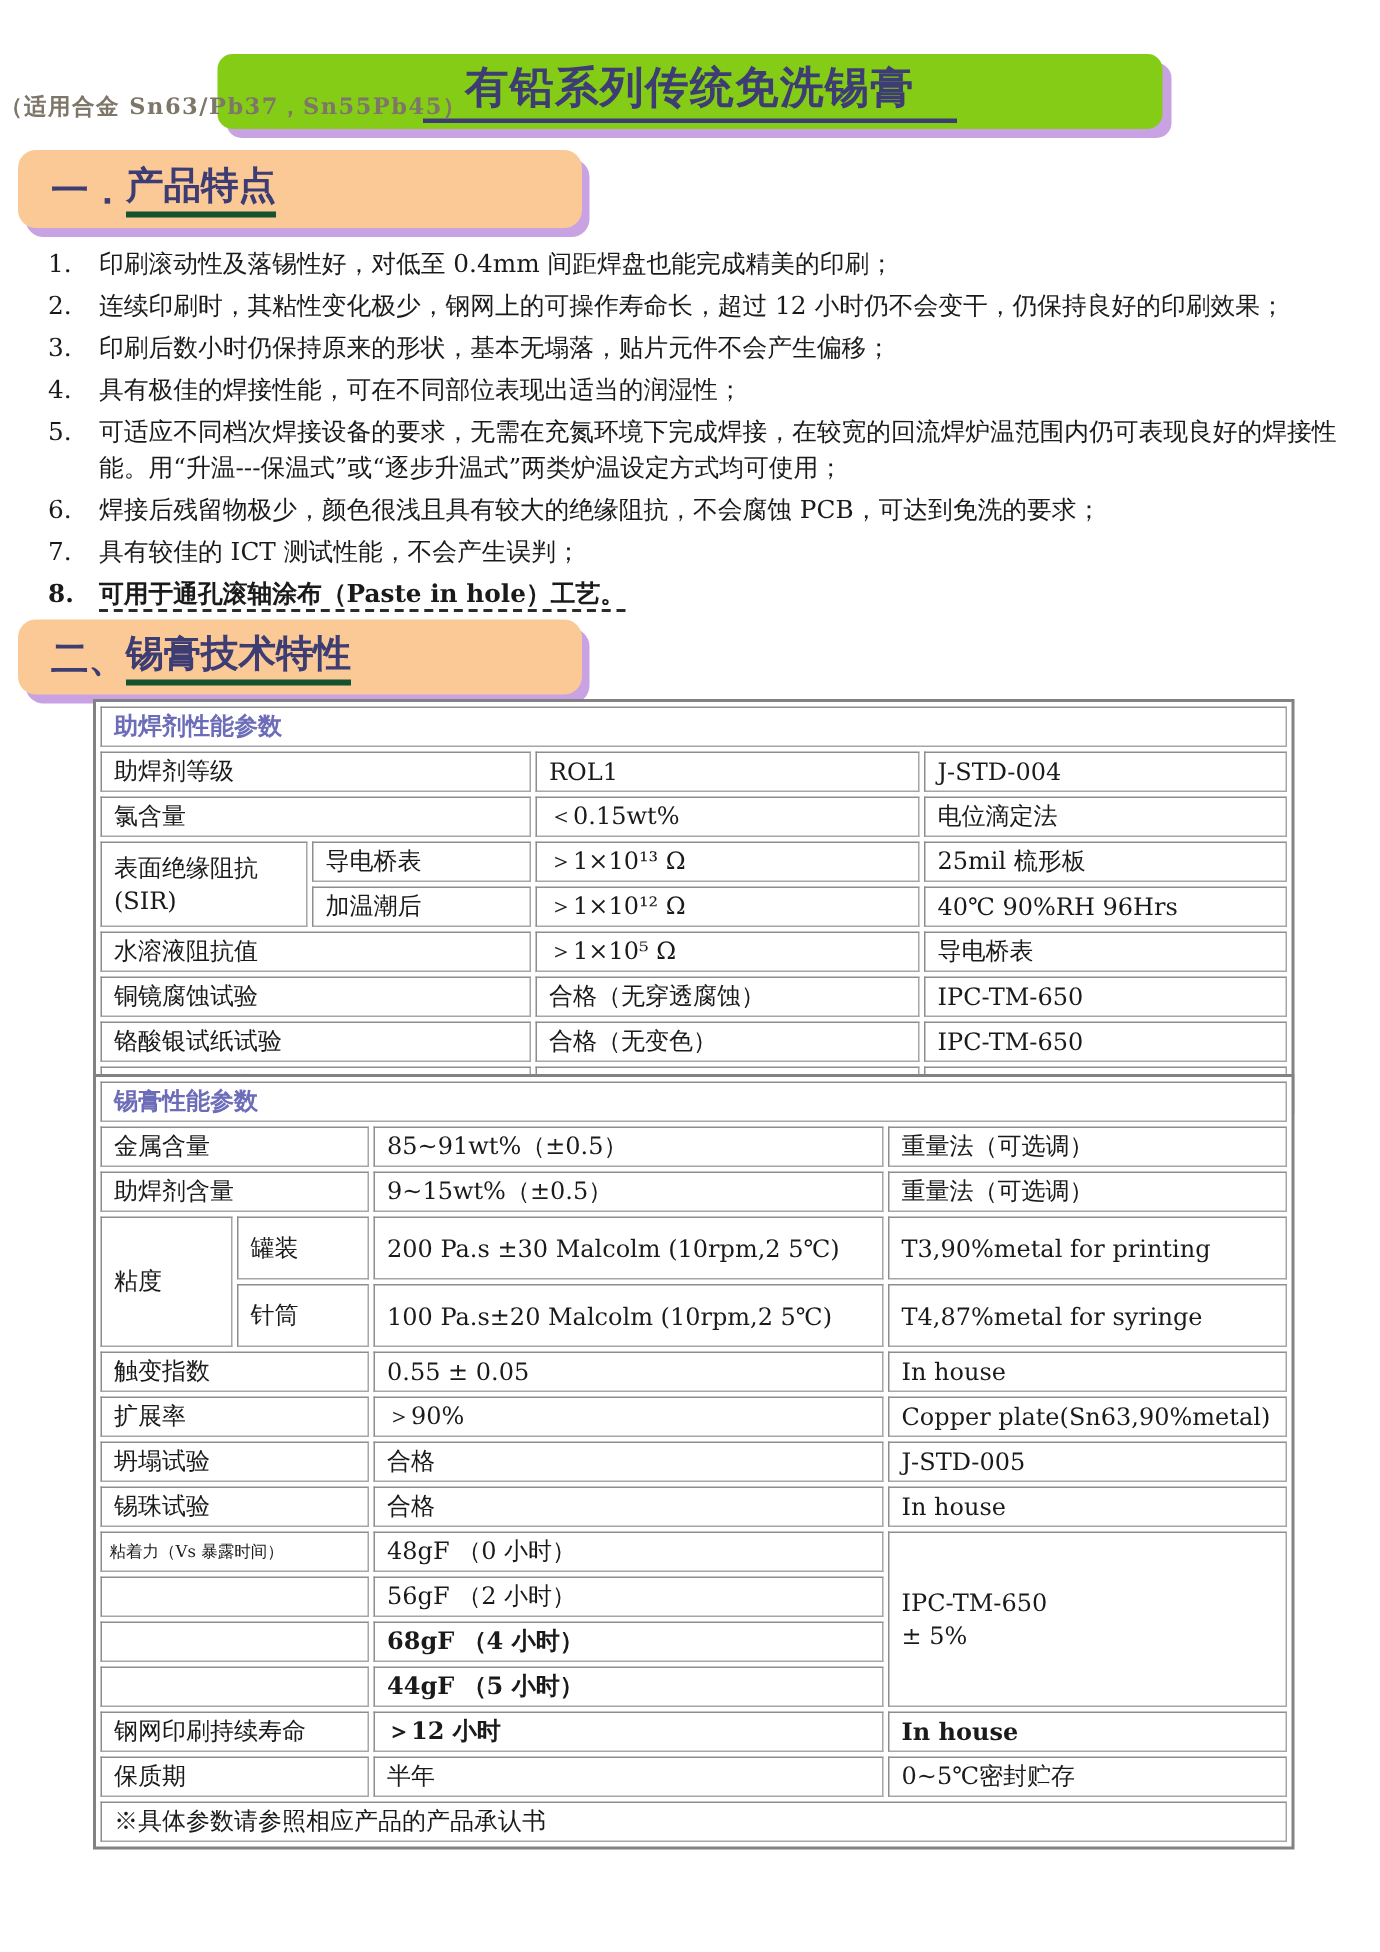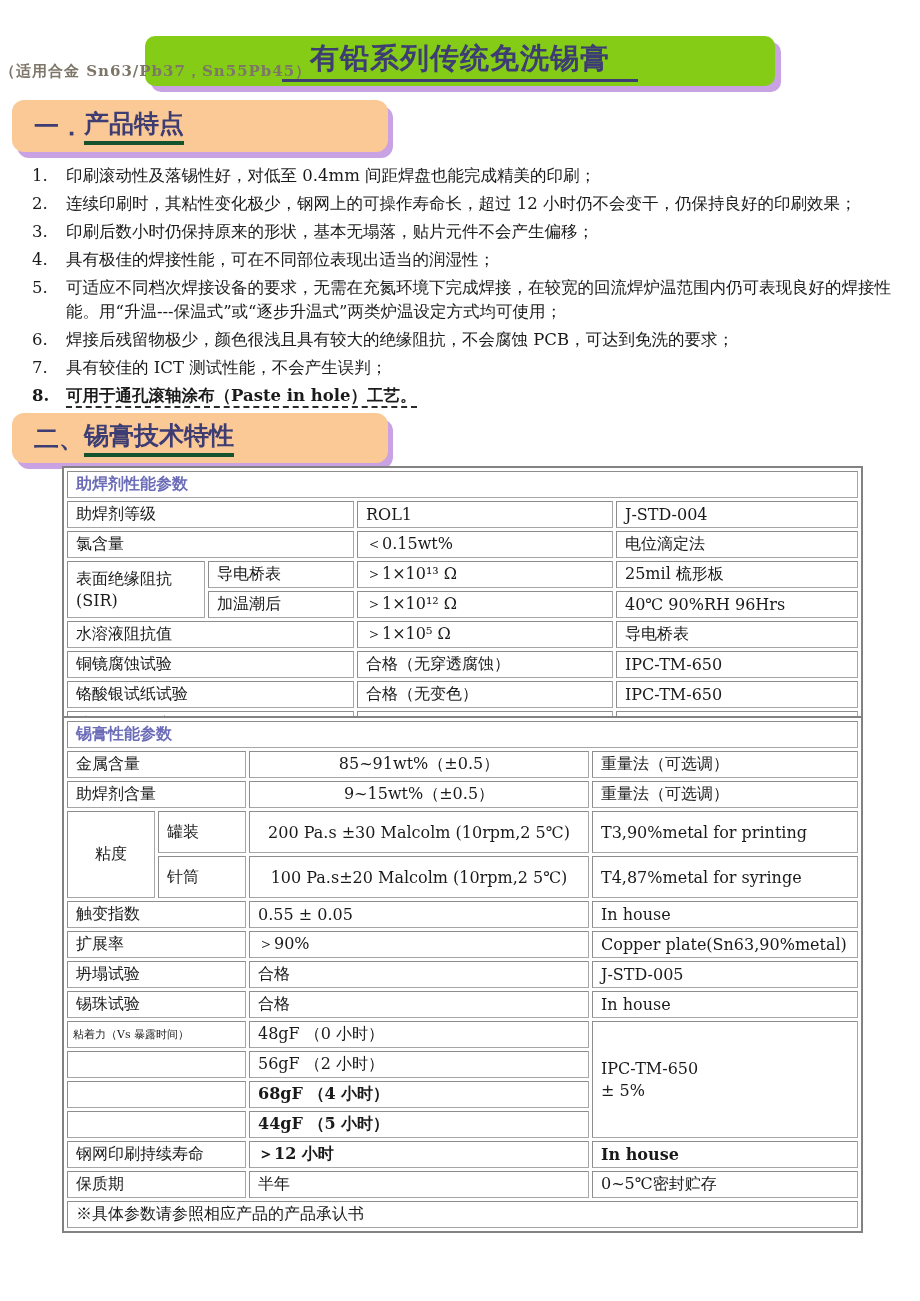--- a/index.html
+++ b/index.html
@@ -48,21 +48,21 @@
     border:2px solid #828282; background:#fff; table-layout:fixed;
   }
   .tbl-1 { top:466px; }
   .tbl-2 { top:716px; }
   table.spec td {
     border:1px solid #A6A6A6; border-top-color:#8d8d8d; border-left-color:#8d8d8d;
     padding:2px 8px; font-size:16px; height:27px; vertical-align:middle;
     overflow:hidden; white-space:nowrap;
   }
   table.spec td.tbl-head { color:#6C6CB8; font-weight:bold; }
-  table.spec td.center { text-align:center; }
+  table.spec td.center { text-align:left; }
   table.spec td.tall { height:42px; }
   table.spec td.bold { font-weight:bold; }
   table.spec td.two-line { white-space:normal; line-height:22px; }
   table.spec td.small { font-size:11px; padding-left:5px; padding-right:2px; }
 </style>
 </head>
 <body>
 
 <div class="page">
 

